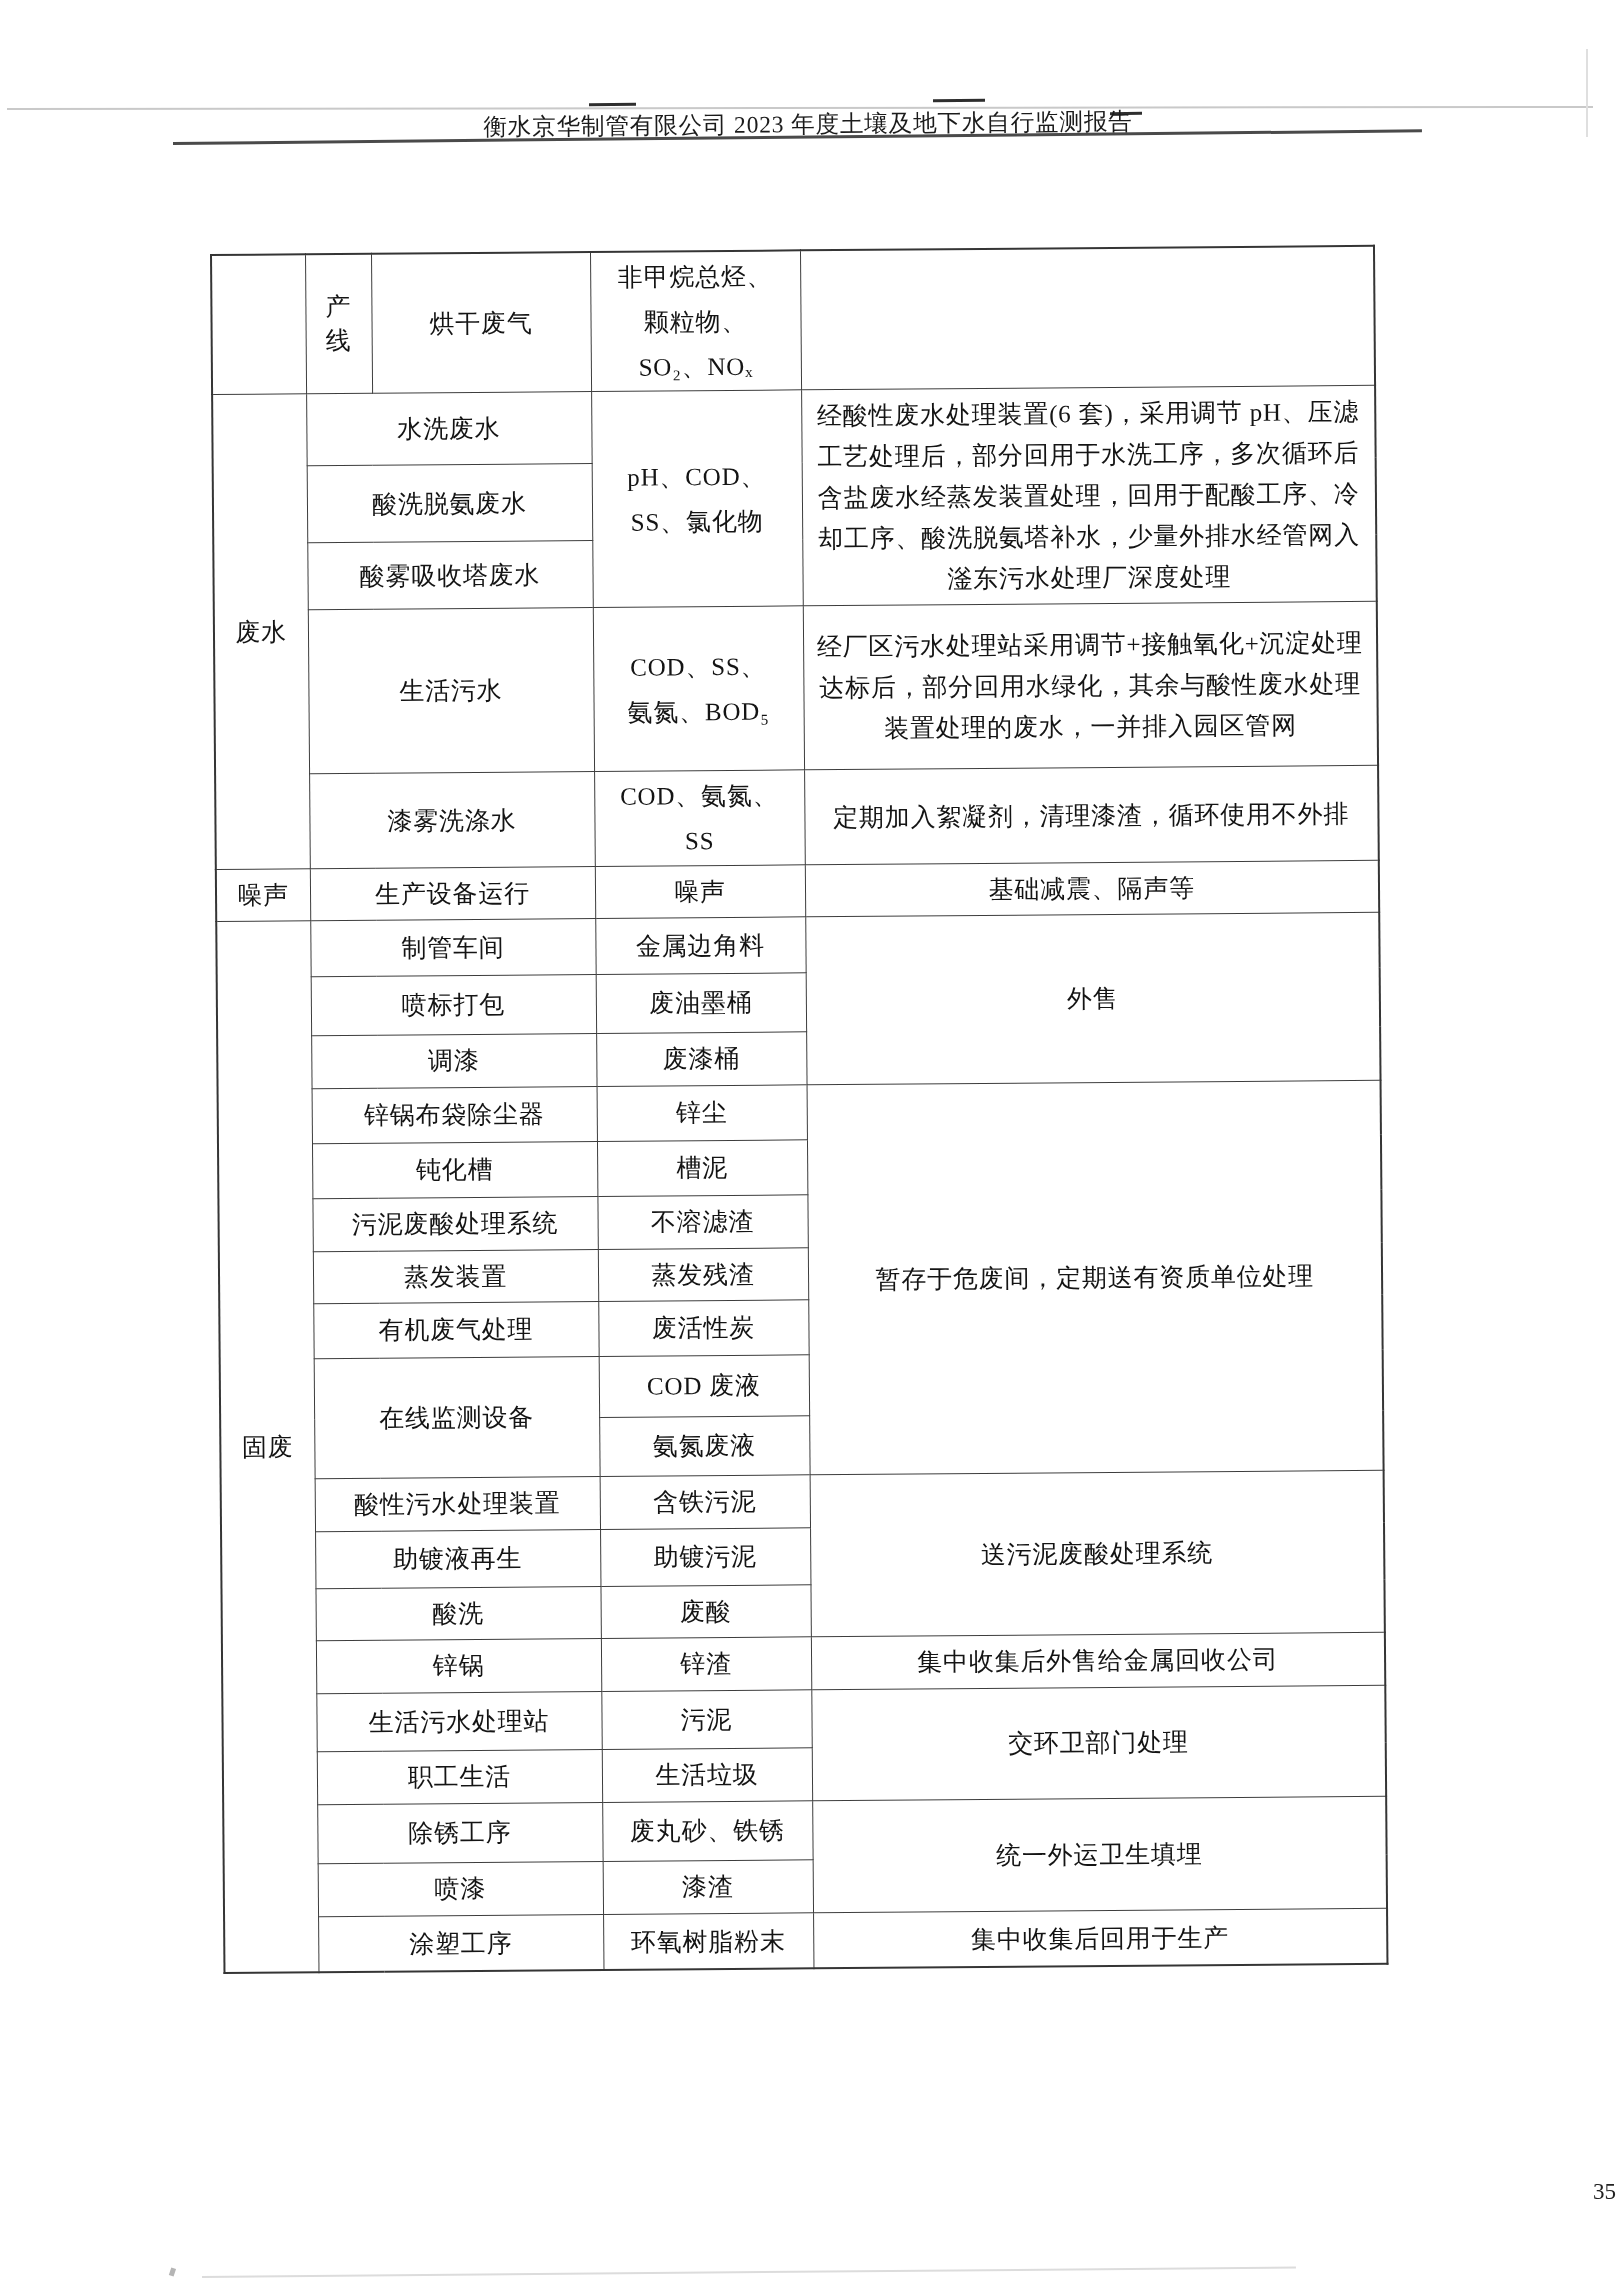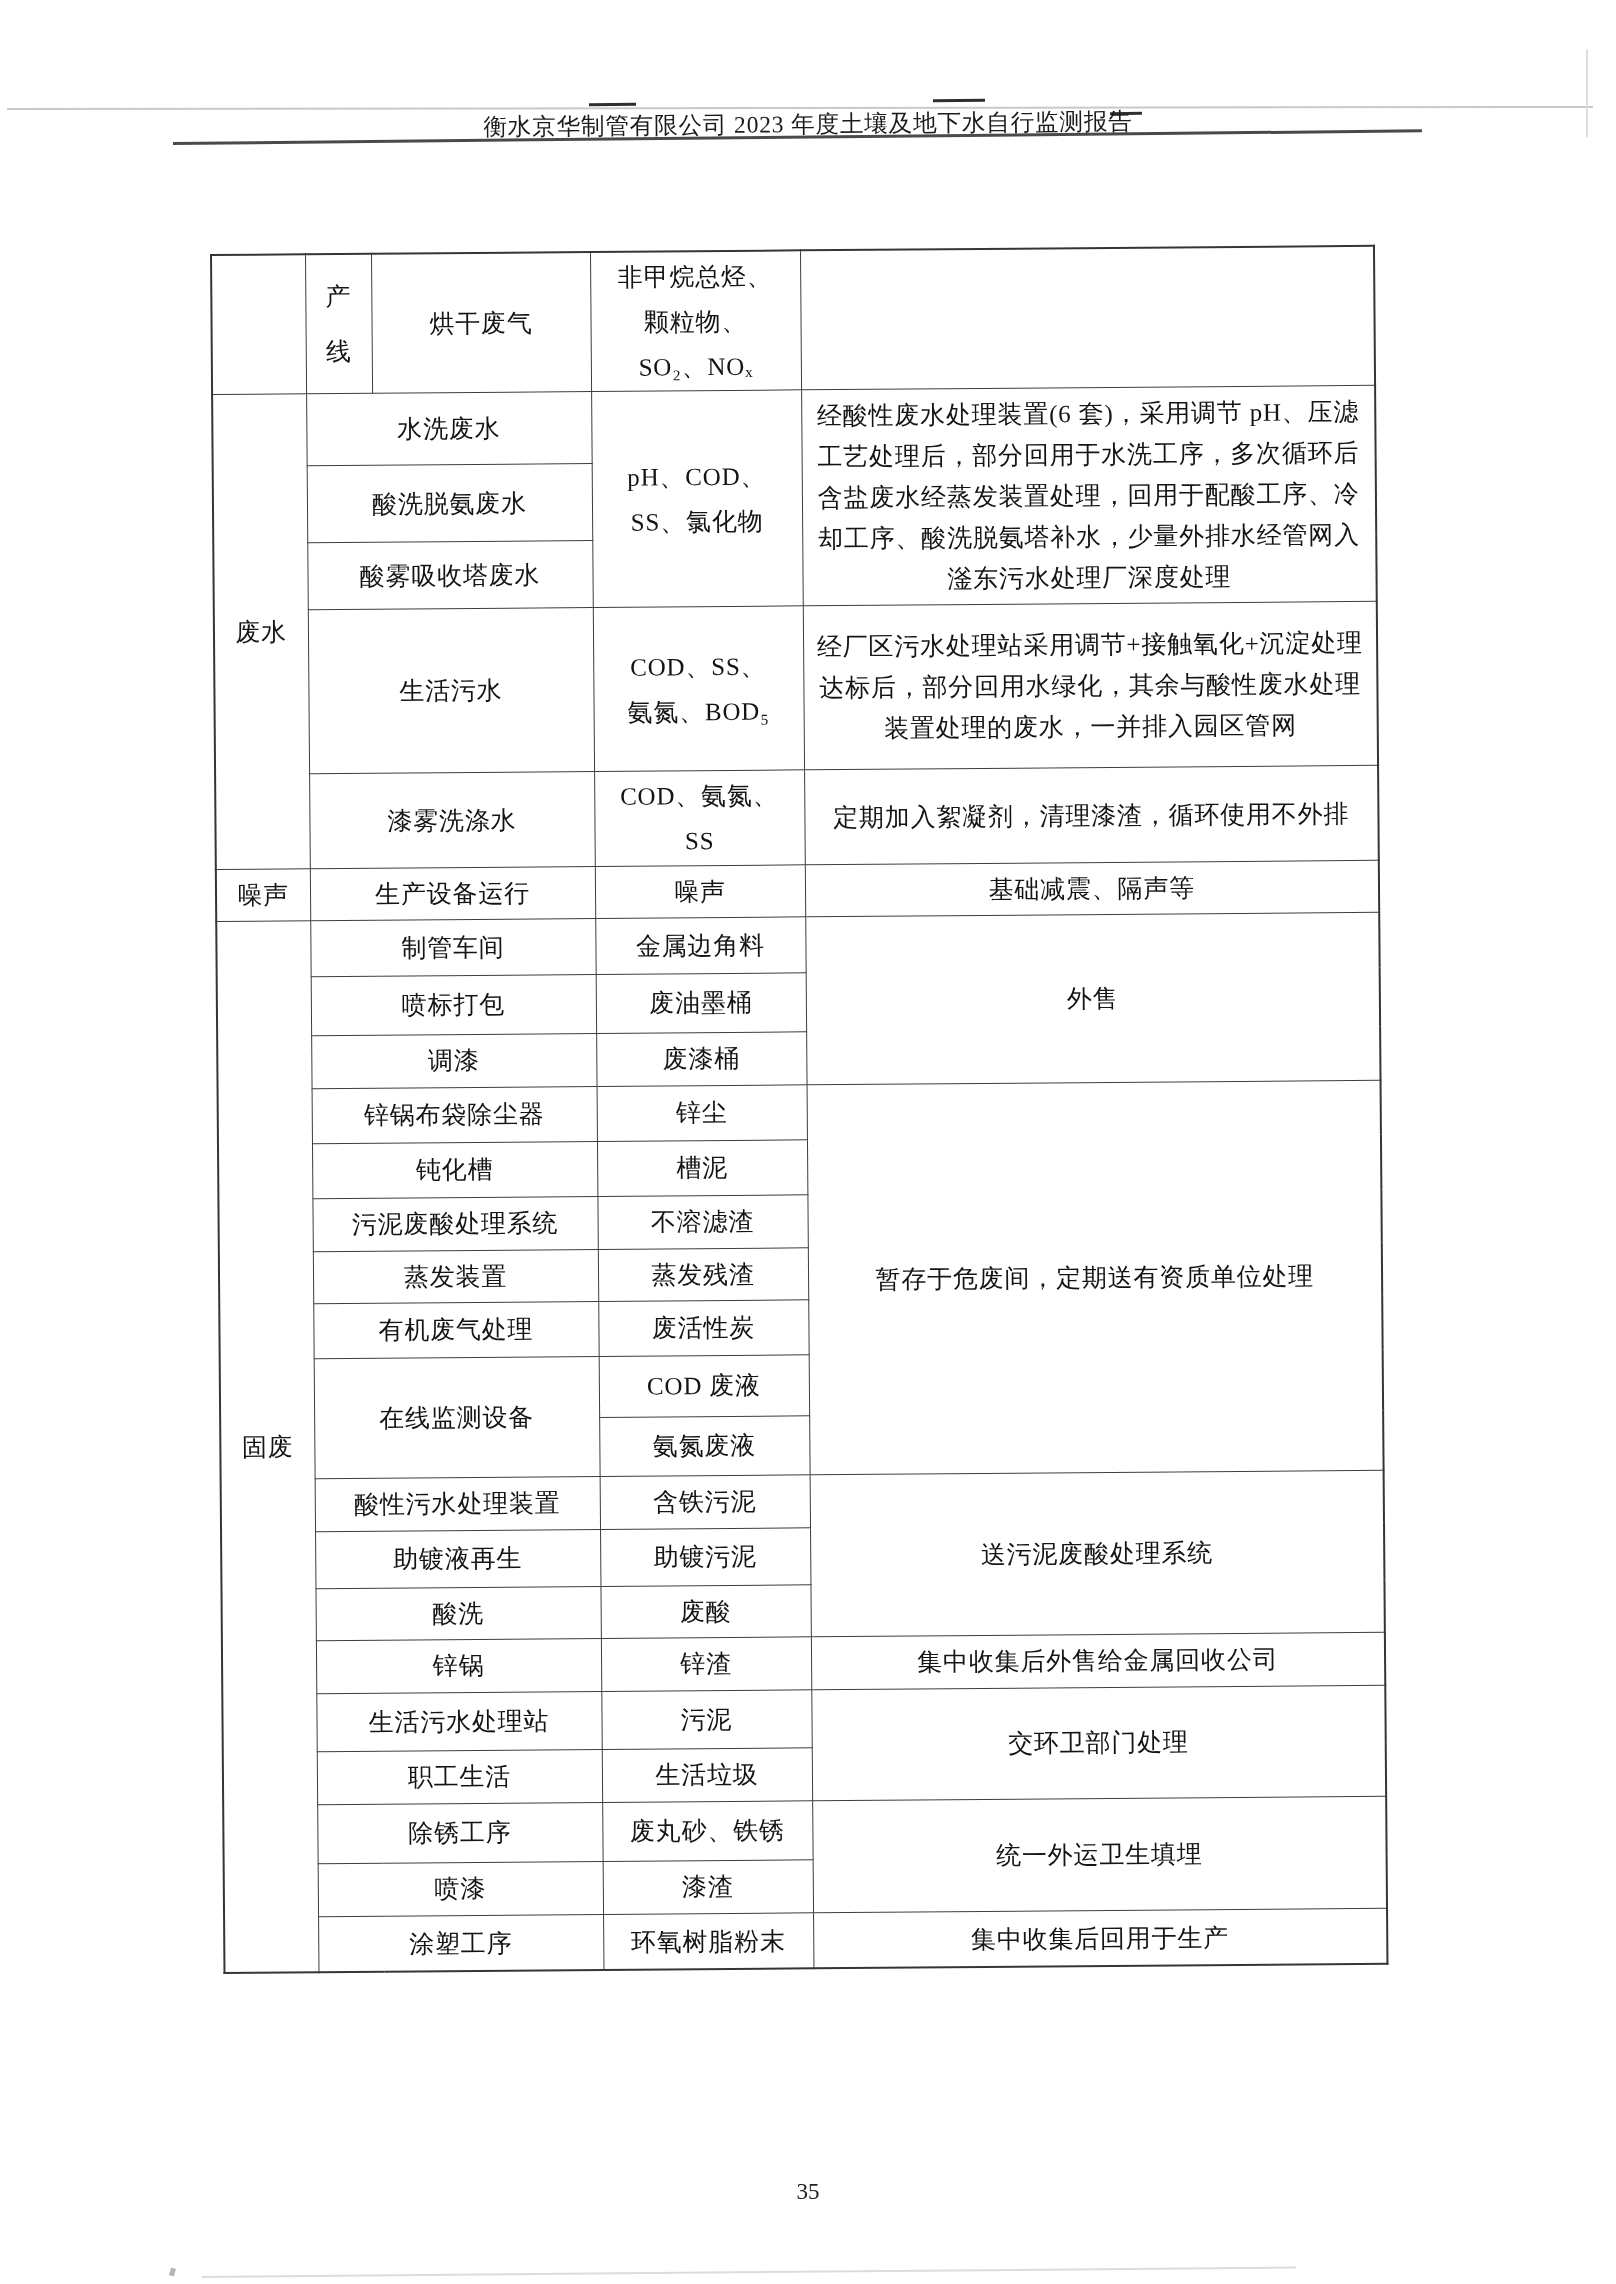--- a/index.html
+++ b/index.html
@@ -30,31 +30,31 @@
   table.report td{
     border:1.7px solid #3d3d3d;text-align:center;vertical-align:middle;
     padding:1.7px 5px;letter-spacing:0.8px;overflow:hidden;
   }
   table.report{border:2.5px solid #353535;}
   td.measure{
     text-align:left;vertical-align:middle;padding:5px 11px;line-height:41px;
   }
   td.pollutant{line-height:45px;}
   .line{display:block;}
-  .narrow-wrap{display:inline-block;width:1.1em;line-height:55px;}
+  .narrow-wrap{display:inline-block;width:1.1em;line-height:34px;}
   
   .r1{height:130px;} .r2{height:72px;} .r3{height:77px;} .r4{height:67px;}
   .r5{height:164px;} .r6{height:89px;} .r7{height:52px;} .r8{height:56px;}
   .r9{height:59px;} .r10{height:53px;} .r11{height:55px;} .r12{height:55px;}
   .r13{height:53px;} .r14{height:52px;} .r15{height:55px;} .r16{height:61px;}
   .r17{height:59px;} .r18{height:53px;} .r19{height:57px;} .r20{height:52px;}
   .r21{height:53px;} .r22{height:58px;} .r23{height:53px;} .r24{height:59px;}
   .r25{height:53px;} .r26{height:56px;}
   
-  .page-number{position:absolute;left:0;top:2179px;width:1616px;text-align:center;font-size:23px;color:#222;}
+  .page-number{position:absolute;left:0;top:2179px;width:1616px;text-align:right;font-size:23px;color:#222;}
   .foot-speck{position:absolute;left:170px;top:2268px;width:5px;height:7.6px;background:#b5b5b5;transform:rotate(18deg);}
   .foot-line{position:absolute;left:202px;top:2276px;width:1094px;height:1.7px;background:#dcdcdc;transform:rotate(-0.5deg);transform-origin:left center;}
 </style>
 </head>
 <body>
 
 <div class="hdr-grayline"></div>
 <div class="hdr-vtick"></div>
 <div class="artifact dash1"></div>
 <div class="artifact dash2"></div>

